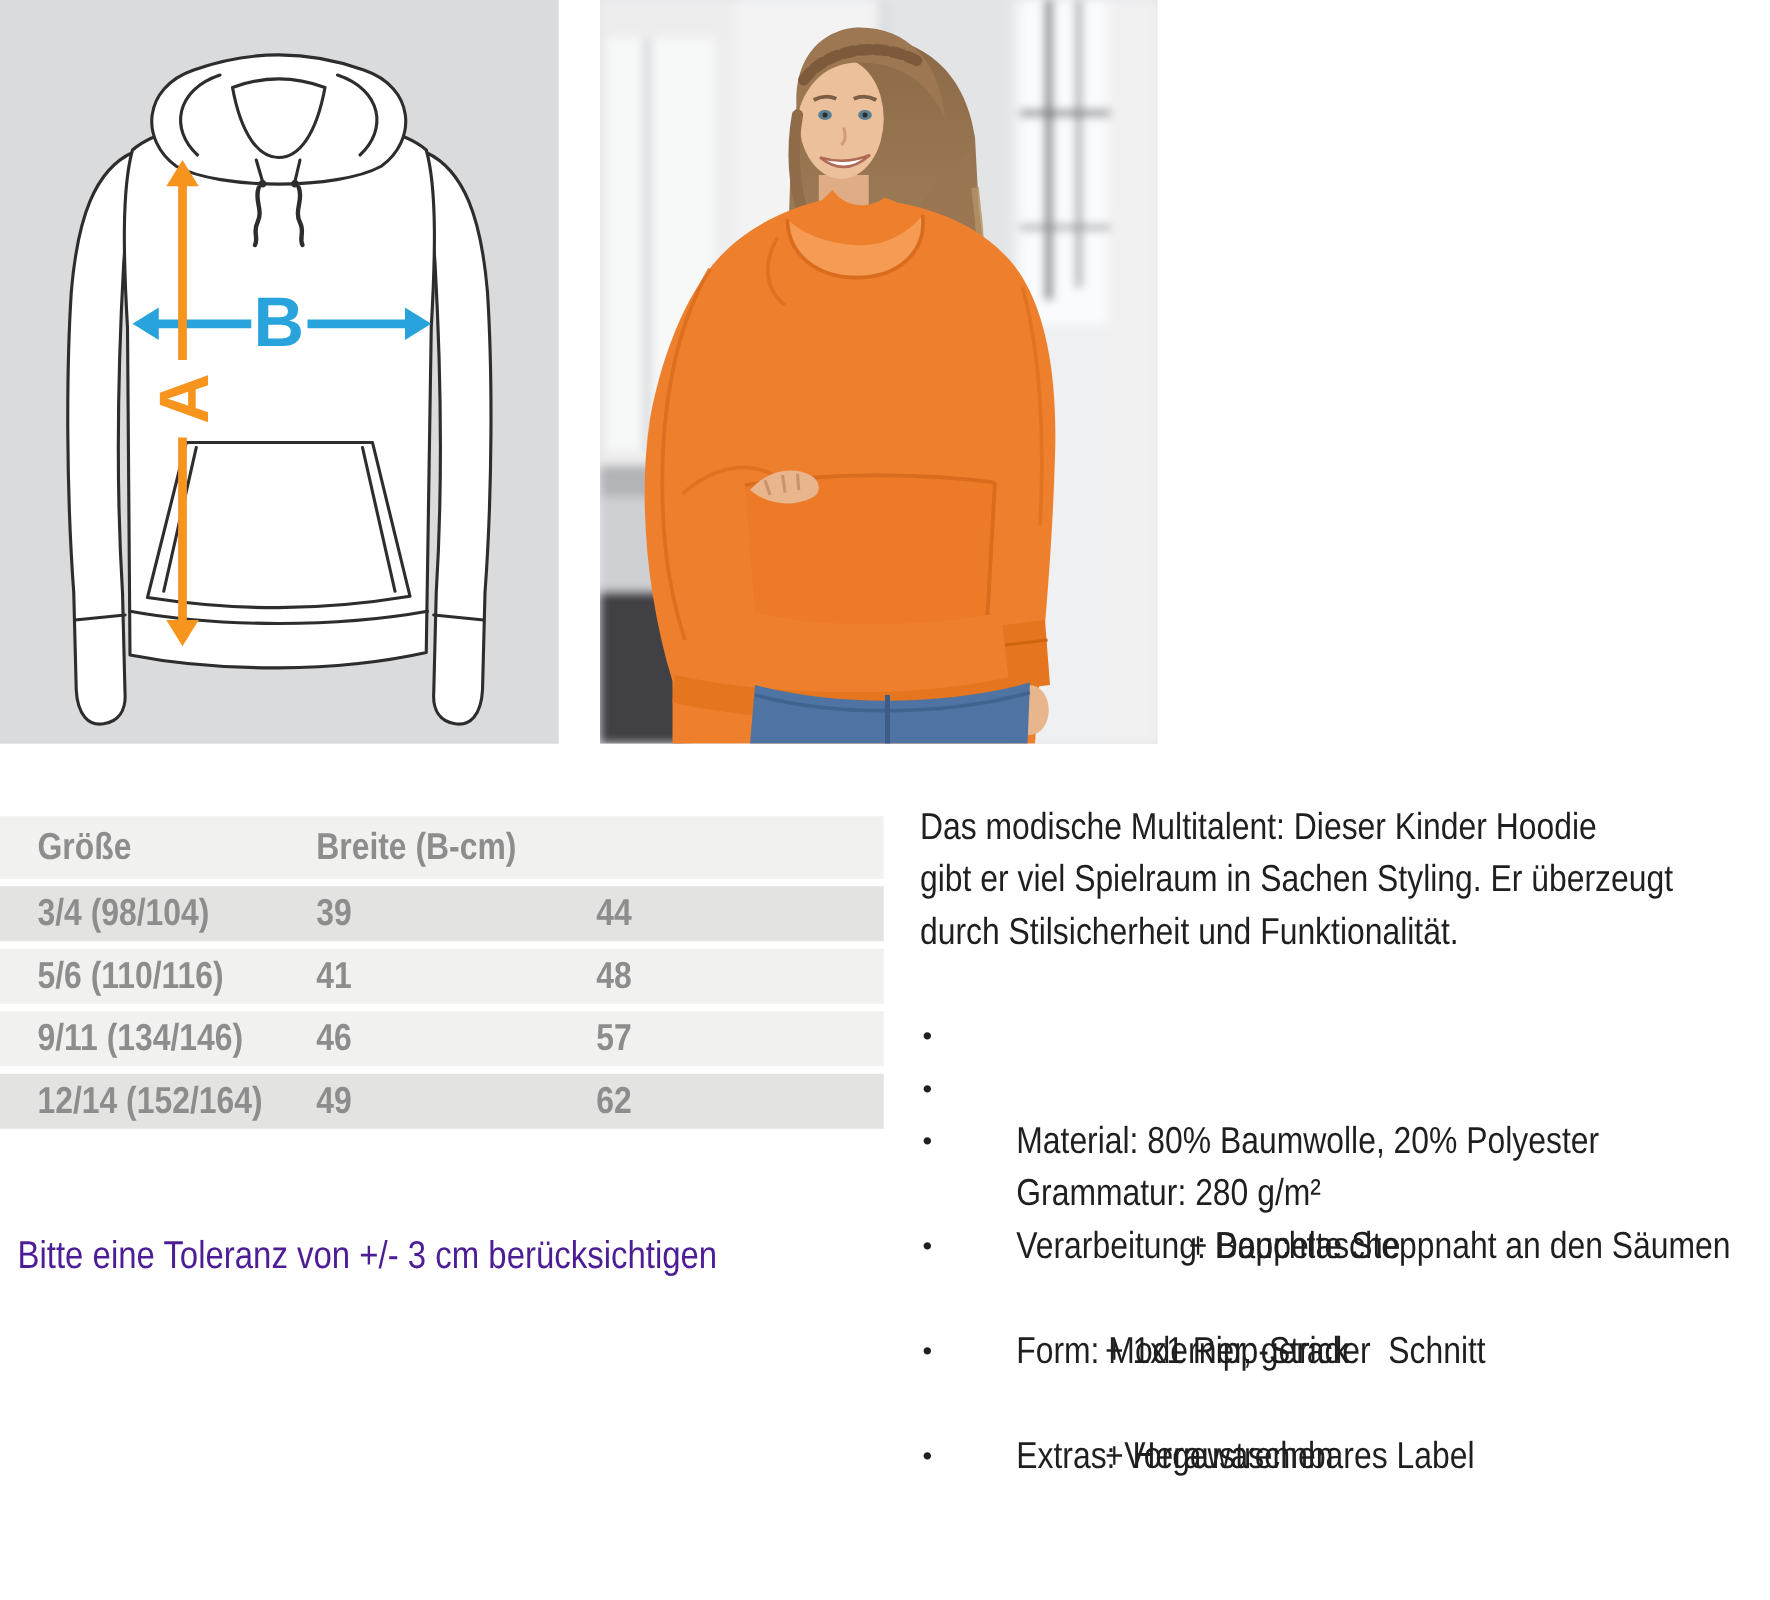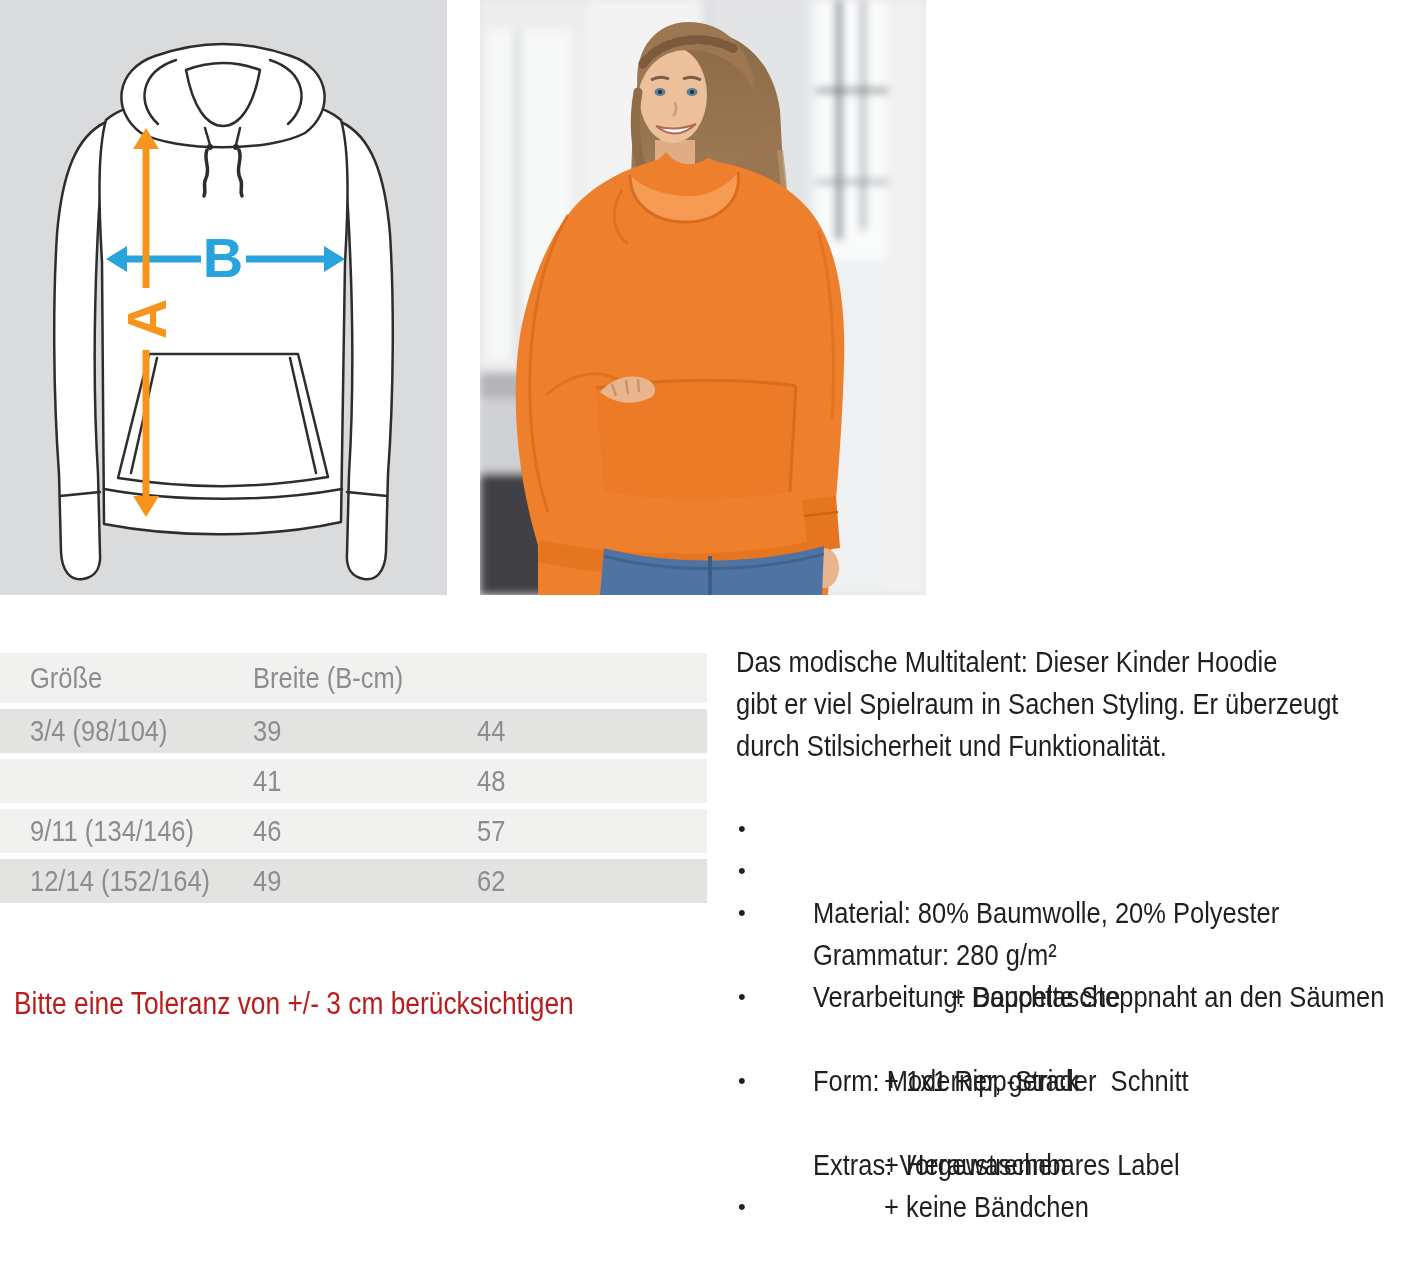--- a/index.html
+++ b/index.html
@@ -6,28 +6,28 @@
   .page{
     position:relative;width:1416px;height:1280px;background:#ffffff;
     font-family:"Liberation Sans",sans-serif;overflow:hidden;
   }
   
   .diagram-panel{position:absolute;left:0;top:0;width:447px;height:595px;background:#dadbdd;}
   
   .photo{position:absolute;left:480px;top:0;width:446px;height:595px;background:#e4e5e7;overflow:hidden;}
   
   .size-table{position:absolute;left:0;top:653px;width:707px;font-size:30px;color:#8d8d8d;}
-  .trow{position:relative;height:44px;margin-bottom:6px;background:#e3e3e1;}
+  .trow{position:relative;height:44px;margin-bottom:6px;background:#e3e3e1;font-weight:bold;}
   .trow.light{background:#f1f1ef;}
   .trow.thead{height:50px;background:#f1f1ef;}
   .tcell{position:absolute;top:0;height:100%;display:flex;align-items:center;white-space:pre;}
   .c1{left:30px;} .c2{left:253px;} .c3{left:477px;}
   .cond{display:inline-block;transform:scaleX(.85);transform-origin:0 50%;white-space:pre;}
   
-  .tolerance{position:absolute;left:14px;top:986px;font-size:31px;color:#b91c1c;}
+  .tolerance{position:absolute;left:14px;top:986px;font-size:31px;color:#4c1d95;}
   
   .description{position:absolute;left:736px;top:641px;width:680px;font-size:30px;color:#1f1f1f;}
   .d-line{height:42px;line-height:42px;white-space:pre;}
   .d-gap{height:41px;}
   .b-line{position:relative;padding-left:27px;}
   .b-dot{position:absolute;left:2px;top:0;font-size:22px;line-height:42px;color:#1f1f1f;}
   .ind-mid{padding-left:98px;}
   .ind-deep{padding-left:165px;}
 </style>
 </head>
@@ -177,20 +177,21 @@
     <div class="trow thead">
       <span class="tcell c1"><span class="cond">Größe</span></span>
       <span class="tcell c2"><span class="cond">Breite (B-cm)</span></span>
     </div>
     <div class="trow">
       <span class="tcell c1"><span class="cond">3/4 (98/104)</span></span>
       <span class="tcell c2"><span class="cond">39</span></span>
       <span class="tcell c3"><span class="cond">44</span></span>
     </div>
     <div class="trow light">
+      <span class="tcell c1"><span class="cond">5/6 (110/116)</span></span>
       <span class="tcell c2"><span class="cond">41</span></span>
       <span class="tcell c3"><span class="cond">48</span></span>
     </div>
     <div class="trow light">
       <span class="tcell c1"><span class="cond">9/11 (134/146)</span></span>
       <span class="tcell c2"><span class="cond">46</span></span>
       <span class="tcell c3"><span class="cond">57</span></span>
     </div>
     <div class="trow">
       <span class="tcell c1"><span class="cond">12/14 (152/164)</span></span>
@@ -229,22 +230,19 @@
     <div class="d-line b-line ind-mid">
       <span class="cond">+ 1x1 Ripp-Strick</span>
     </div>
     <div class="d-line b-line">
       <span class="b-dot">•</span>
       <span class="cond">Extras: Vorgewaschen</span>
     </div>
     <div class="d-line b-line ind-mid">
       <span class="cond">+ Heraustrennbares Label</span>
     </div>
-    <div class="d-line b-line ind-mid">
-      <span class="cond">+ keine Bändchen</span>
-    </div>
     <div class="d-line b-line">
       <span class="b-dot">•</span>
       
     </div>
   </div>
 
 </div>
 
 </body></html>

